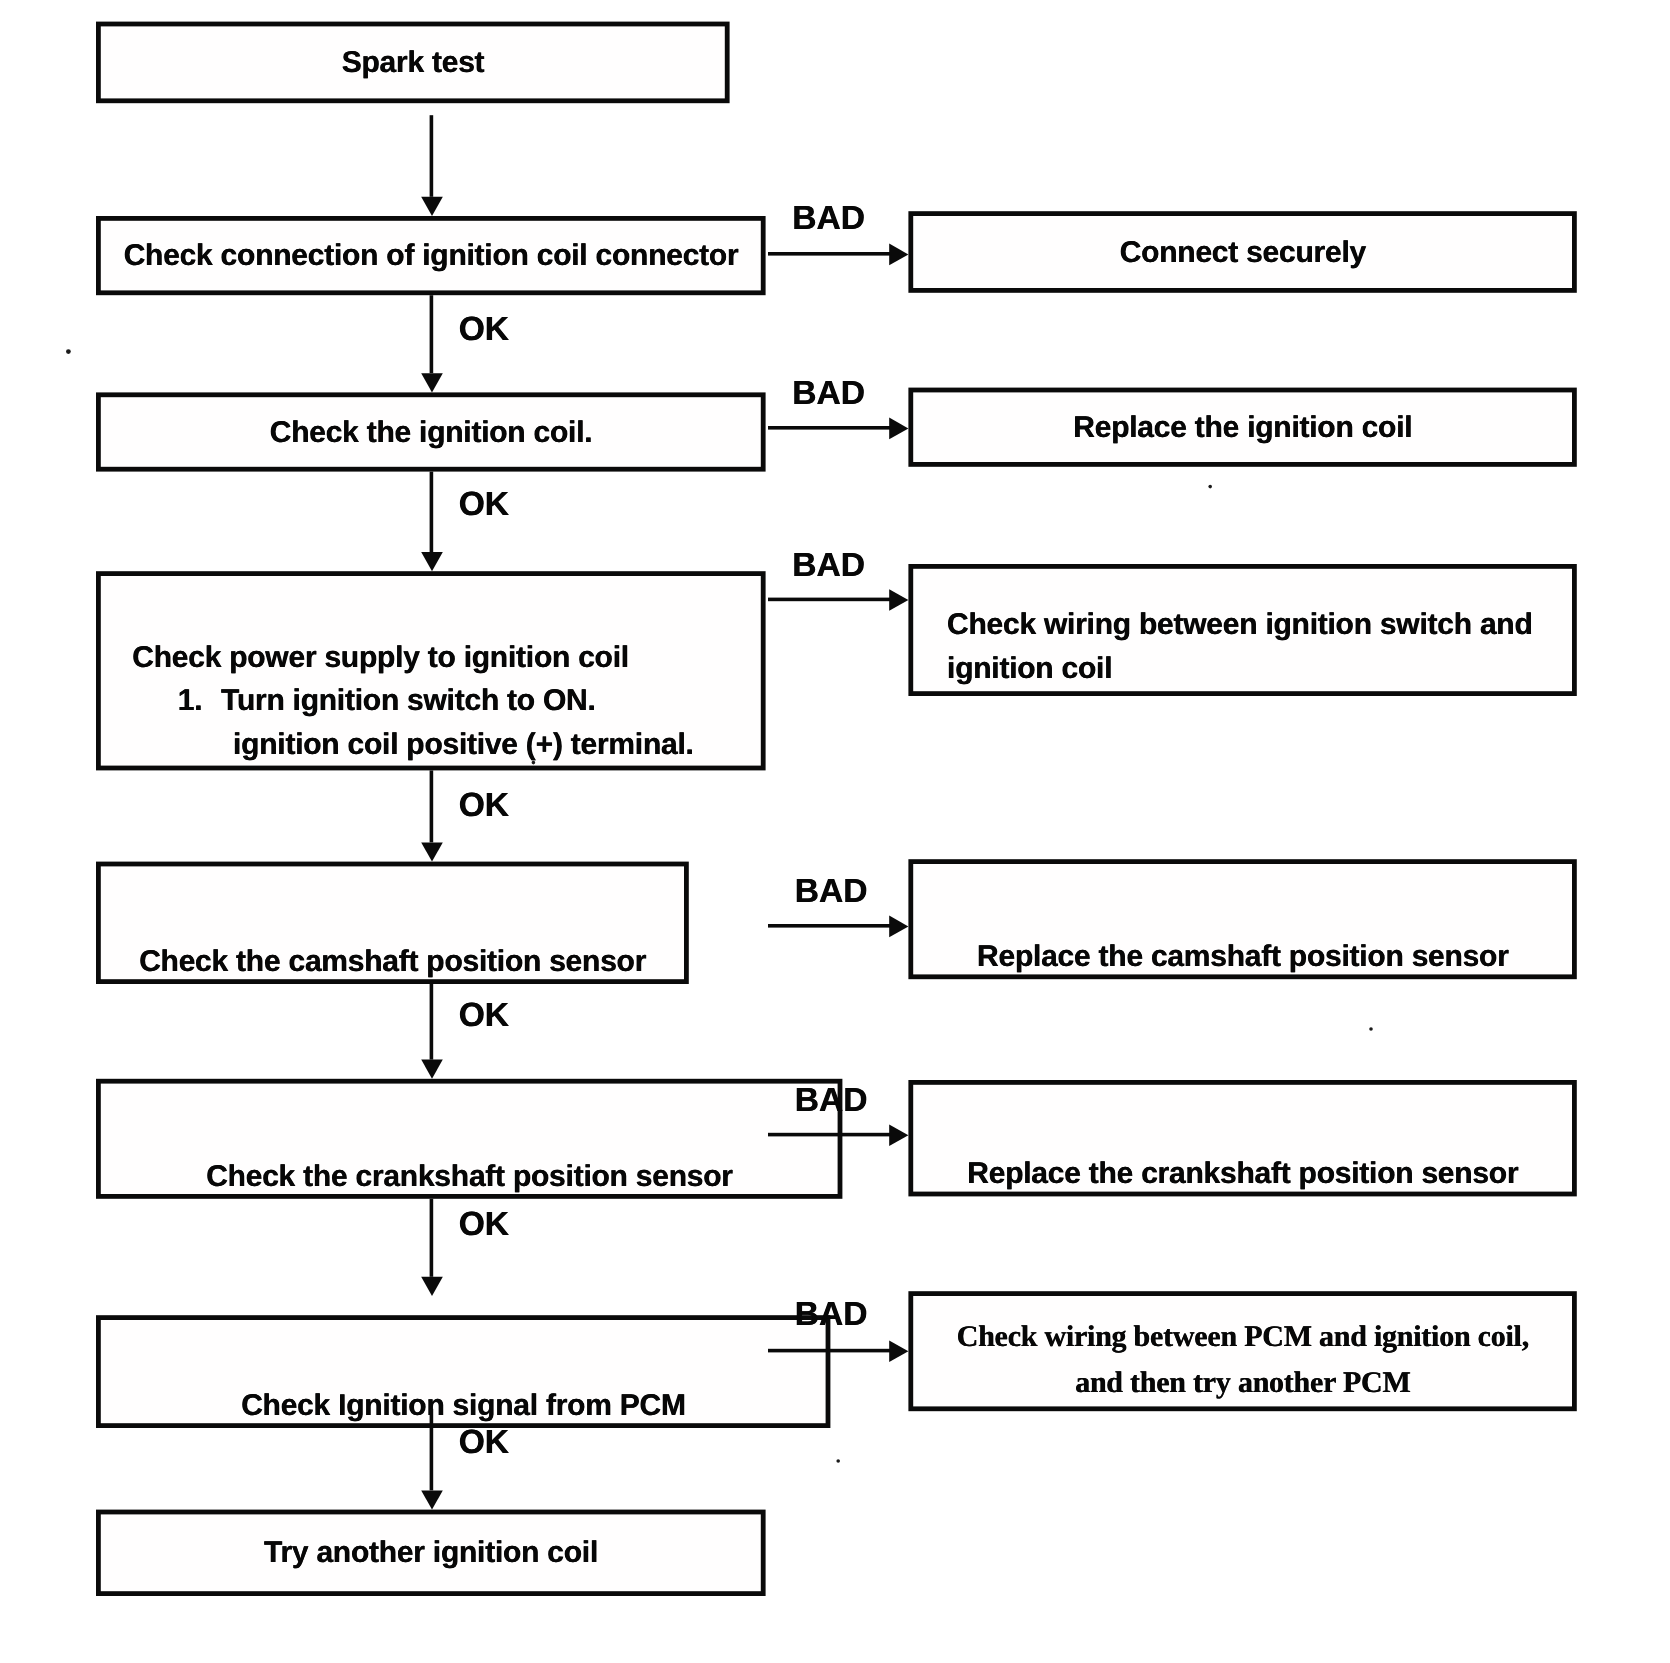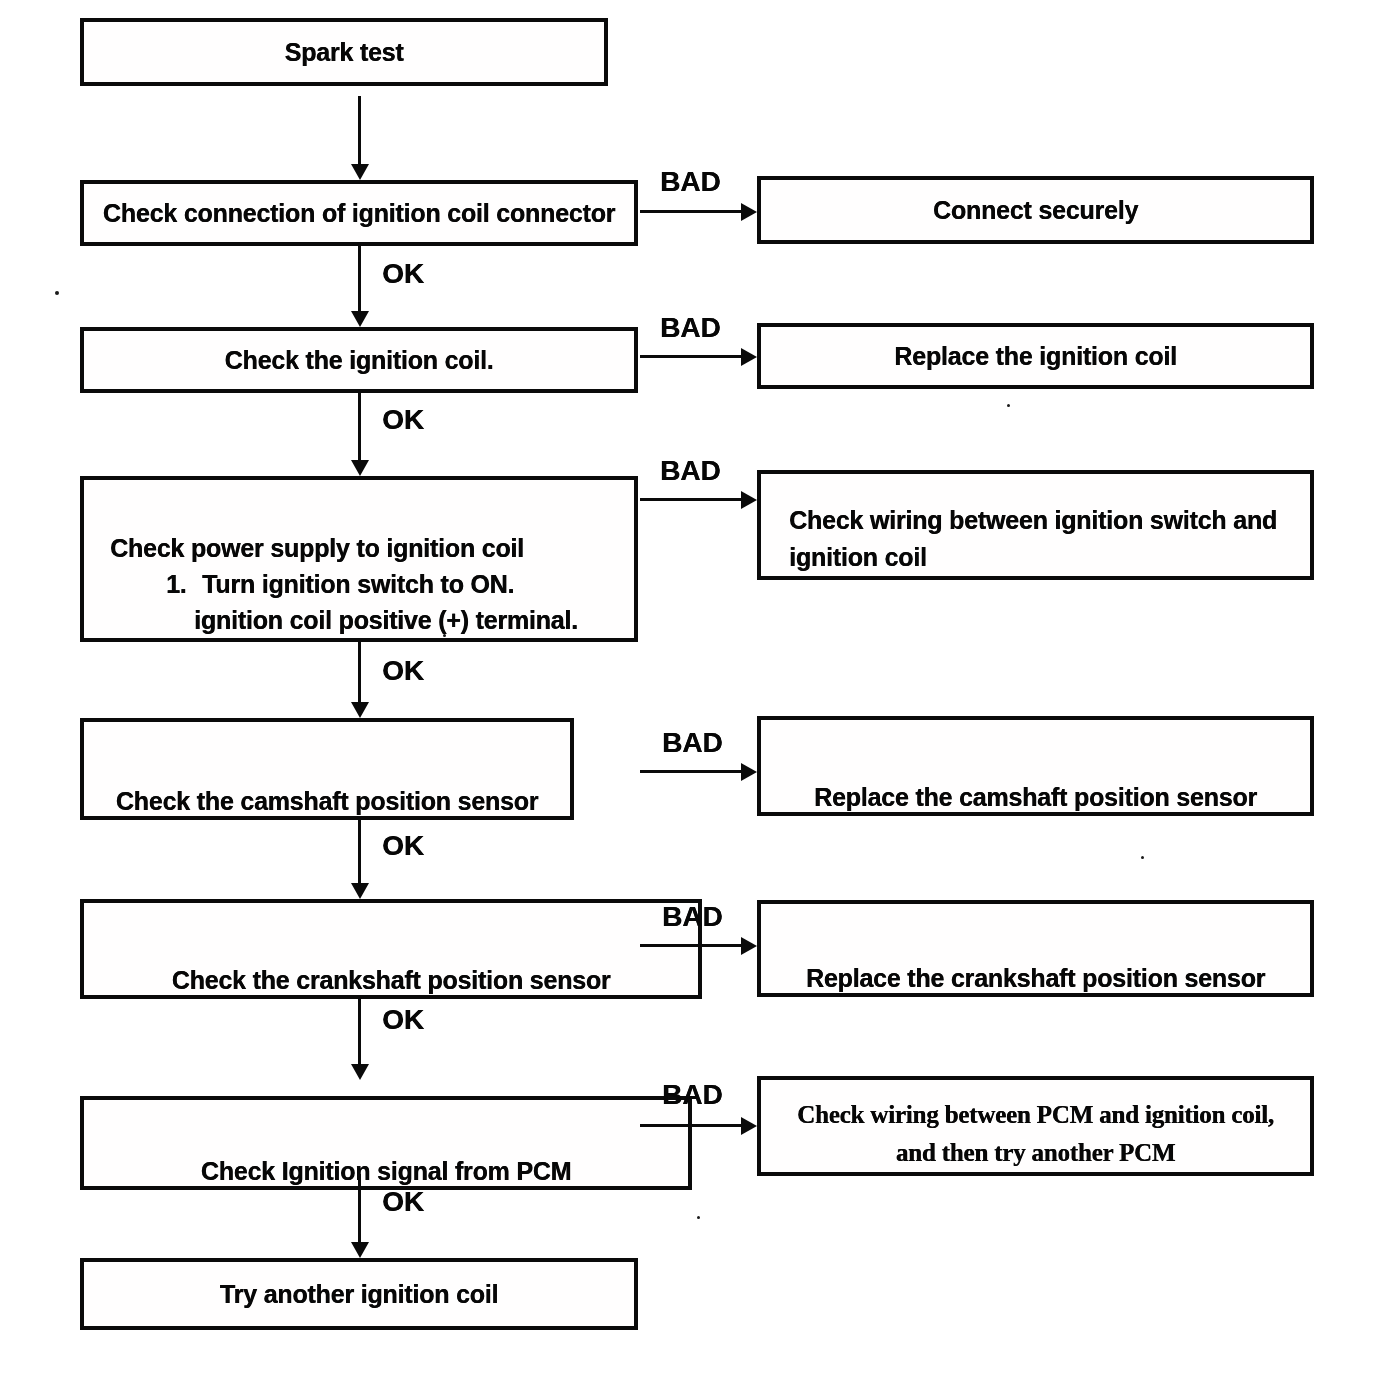--- a/index.html
+++ b/index.html
@@ -29,21 +29,21 @@
     border-left:16px solid #0a0a0a;
   }
   .edge-label{
     position:absolute;font-size:28px;font-weight:700;letter-spacing:0;
     text-shadow:0.4px 0 0 #0a0a0a;white-space:nowrap;
   }
   .powerbox{
     padding:16px 10px 0 26px;line-height:36px;font-size:25px;
   }
   .powerbox .pline{white-space:nowrap;}
-  .powerbox .ind1{margin-left:56px;}
+  .powerbox .ind1{margin-left:38px;}
   .powerbox .ind2{margin-left:84px;}
   .powerbox .num{display:inline-block;min-width:36px;}
   .wiringbox{padding:18px 8px 0 28px;line-height:37px;}
   .wiringbox .pline{white-space:nowrap;}
   .pcmwiringbox{padding:12px 4px 0 4px;line-height:38px;font-family:Liberation Serif, serif;}
   .speck{position:absolute;background:#1a1a1a;border-radius:50%;}
 </style>
 </head>
 <body>
 

